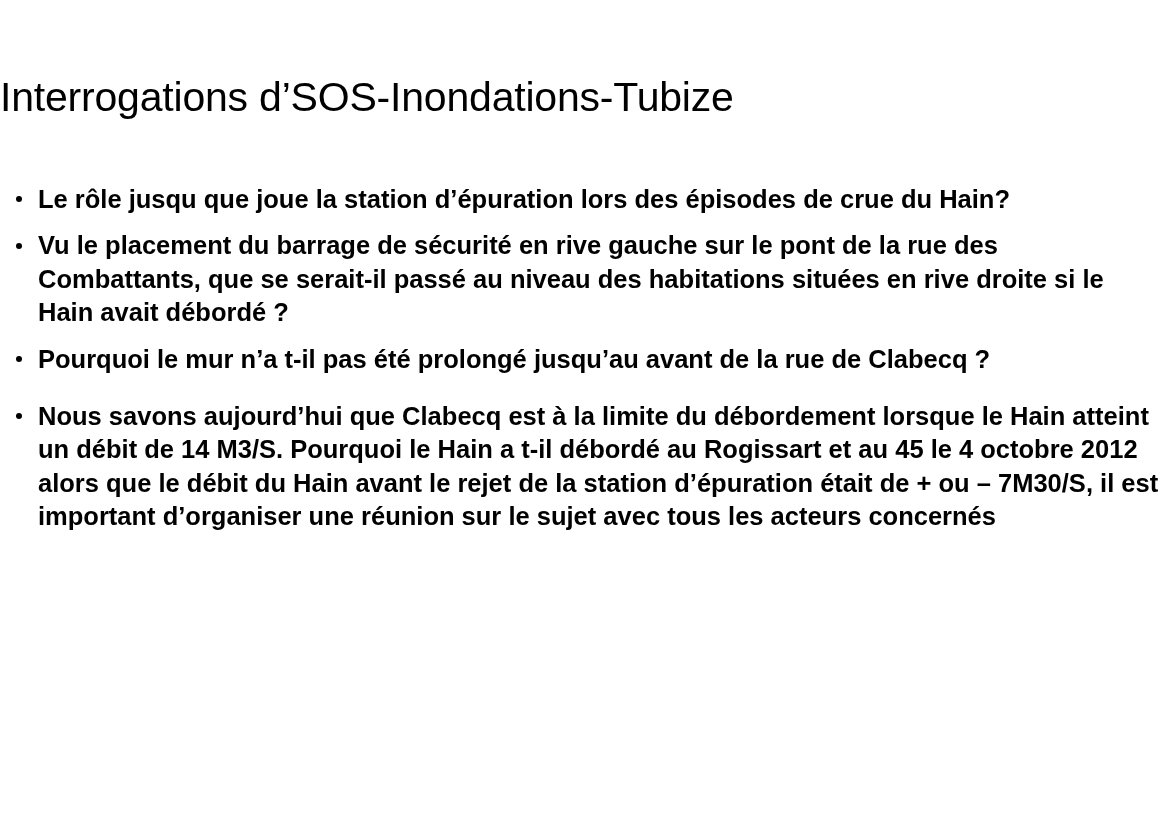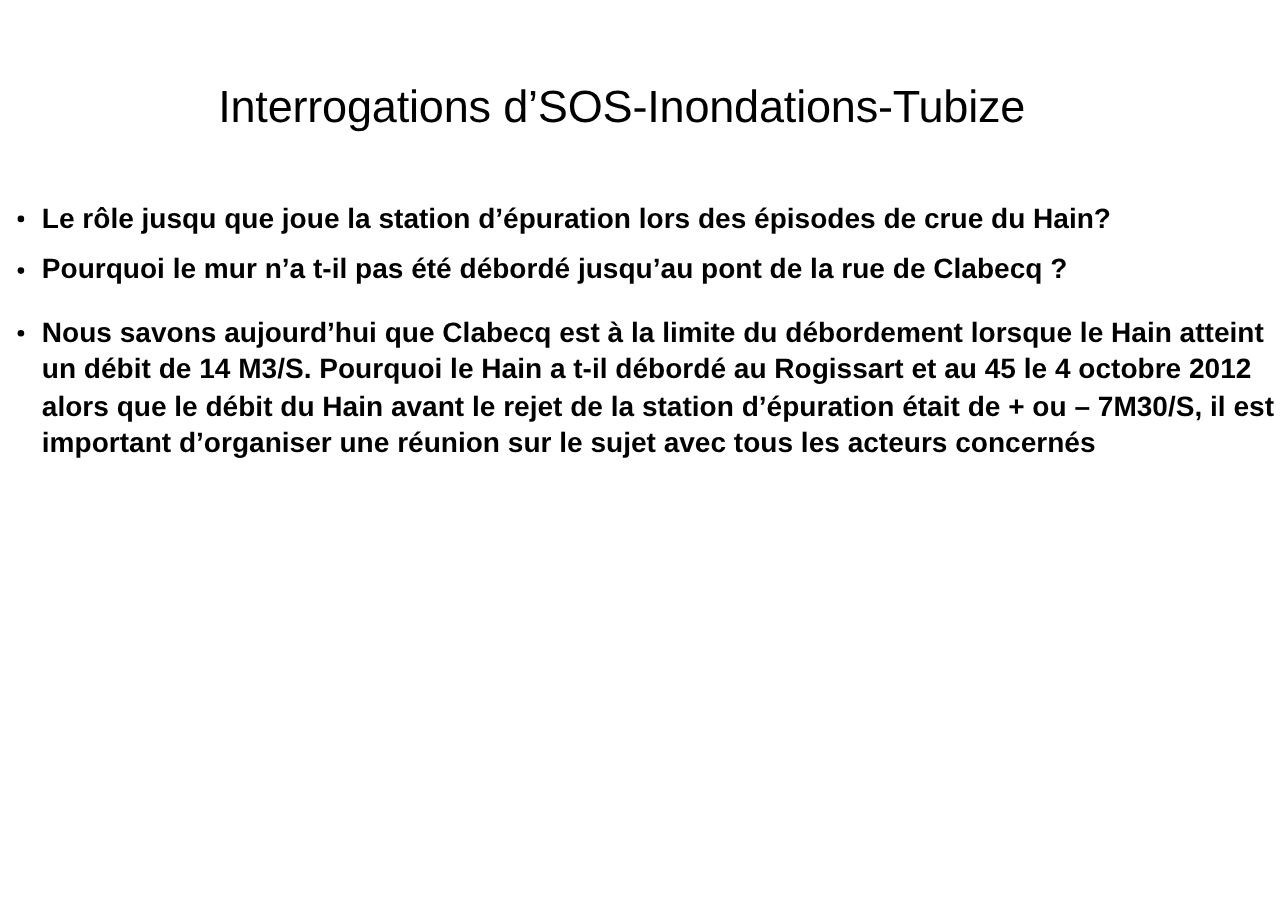--- a/index.html
+++ b/index.html
@@ -18,21 +18,21 @@
     position: relative;
     width: 1169px;
     height: 826px;
     box-sizing: border-box;
   }
   .slide-title {
     position: absolute;
     top: 74px;
     left: 0;
     width: 932px;
-    text-align: right;
+    text-align: left;
     font-size: 41px;
     font-weight: 400;
     line-height: 1.15;
     letter-spacing: -0.2px;
     color: #000000;
   }
   .body-block {
     position: absolute;
     top: 183px;
     left: 10px;
@@ -76,21 +76,25 @@
   <div class="slide-title">Interrogations d’SOS-Inondations-Tubize</div>
 
   <div class="body-block">
     <ul class="bullets">
       <li>
         <span class="bullet-dot"></span>
         <span>Le rôle jusqu que joue la station d’épuration lors des épisodes de crue du Hain?</span>
       </li>
       <li>
         <span class="bullet-dot"></span>
-        <span>Pourquoi le mur n’a t-il pas été débordé jusqu’au pont de la rue de Clabecq ?</span>
+        <span>Vu le placement du barrage de sécurité en rive gauche sur le pont de la rue des Combattants, que se serait-il passé au niveau des habitations situées en rive droite si le Hain avait débordé ?</span>
+      </li>
+      <li>
+        <span class="bullet-dot"></span>
+        <span>Pourquoi le mur n’a t-il pas été prolongé jusqu’au avant de la rue de Clabecq ?</span>
       </li>
       <li>
         <span class="bullet-dot"></span>
         <span>Nous savons aujourd’hui que Clabecq est à la limite du débordement lorsque le Hain atteint un débit de 14 M3/S. Pourquoi le Hain a t-il débordé au Rogissart et au 45 le 4 octobre 2012 alors que le débit du Hain avant le rejet de la station d’épuration était de + ou – 7M30/S, il est important d’organiser une réunion sur le sujet avec tous les acteurs concernés</span>
       </li>
     </ul>
   </div>
 
 </div>
 

